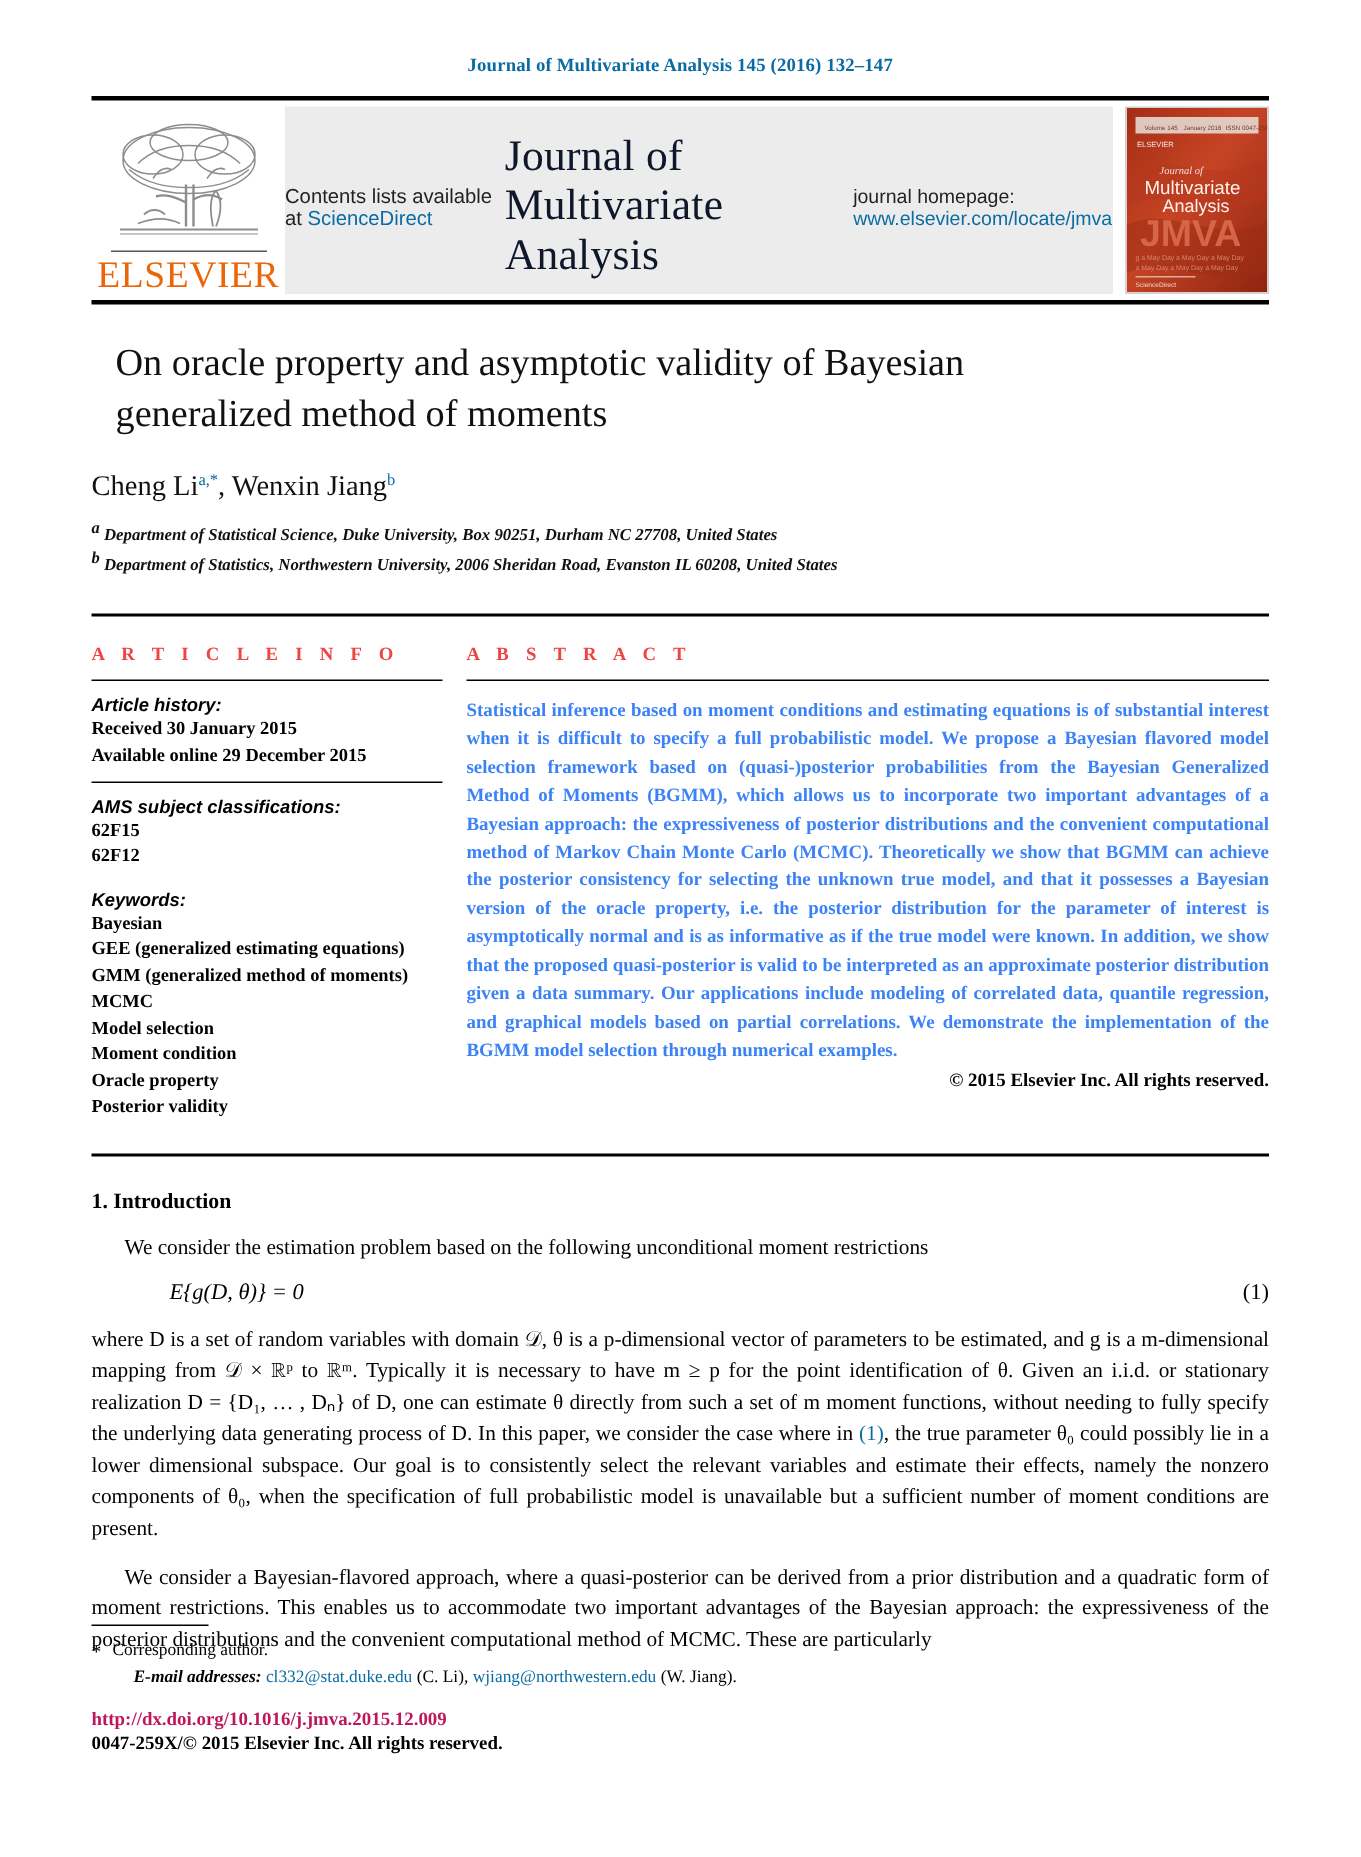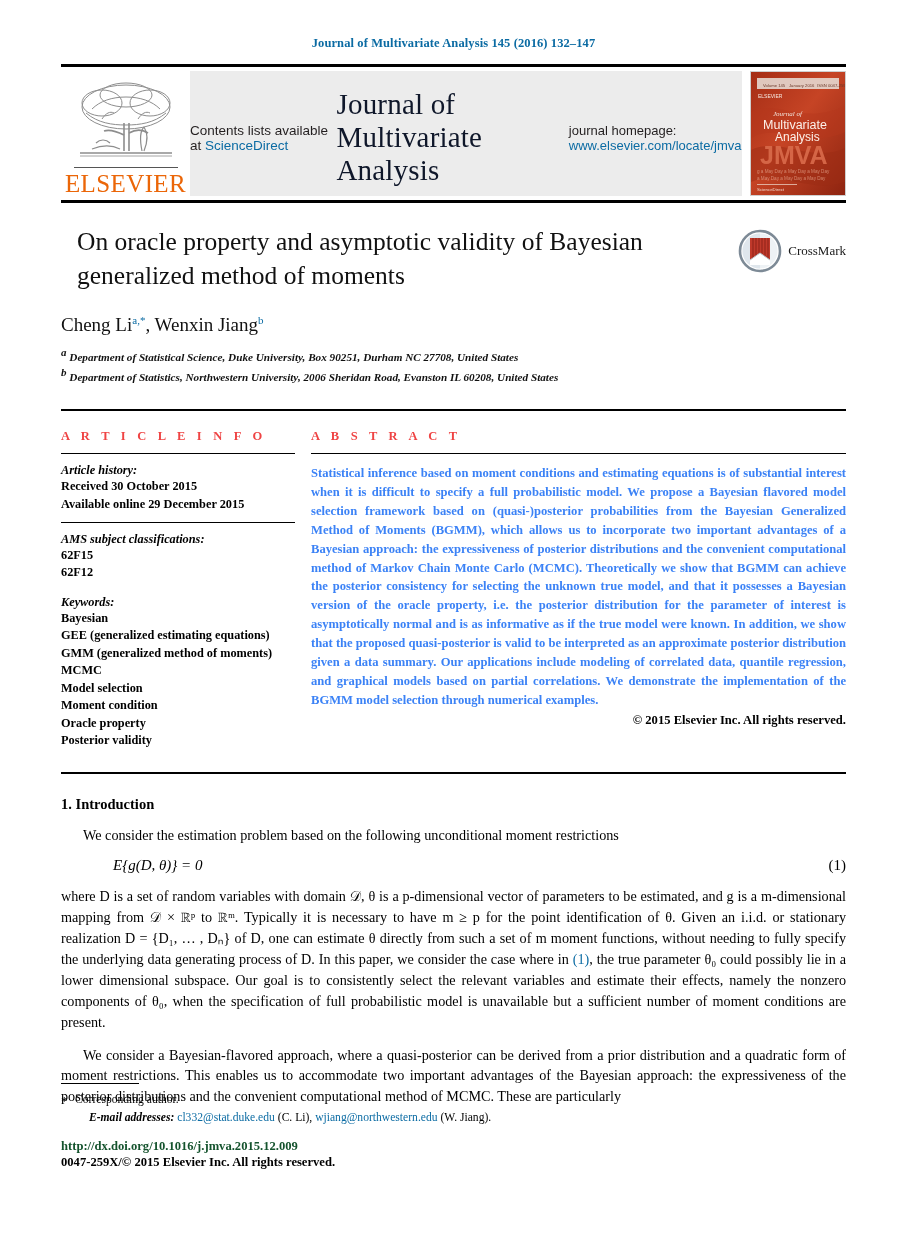--- a/index.html
+++ b/index.html
@@ -173,21 +173,21 @@
     font-family: "Liberation Serif", serif;
     font-weight: bold;
     font-size: 12.5px;
     letter-spacing: 4.2px;
     color: #ef4444;
   }
   .hr-thin { border-top: 1.5px solid #000; margin: 9px 0 9px 0; }
   .hr-abs  { border-top: 1.5px solid #000; margin: 9px 0 10px 0; }
 
   .info-label {
-    font-family: Liberation Serif, serif;
+    font-family: Liberation Sans, sans-serif;
     font-style: italic;
     font-weight: bold;
     font-size: 12.3px;
   }
   .info-line {
     font-family: "Liberation Serif", serif;
     font-weight: bold;
     font-size: 12.3px;
     line-height: 1.42;
   }
@@ -266,21 +266,21 @@
     position: absolute;
     left: 0;
     top: 0;
     font-size: 13px;
   }
   .foot-em { font-style: italic; font-weight: bold; }
   .foot-sub { padding-left: 28px; }
   .doi-line {
     font-family: "Liberation Serif", serif;
     font-size: 12.6px;
-    color: #14532d;
+    color: #be185d;
     margin-top: 13px;
     font-weight: bold;
   }
   .issn-line {
     font-family: "Liberation Serif", serif;
     font-size: 12.6px;
     font-weight: bold;
     margin-top: 1px;
   }
   a, .alink { color: #0b6ba3; text-decoration: none; }
@@ -364,39 +364,20 @@
           <rect x="6" y="112" width="40" height="1" fill="#e8c9bb" opacity="0.8"></rect>
           <text x="6" y="119" font-family="Liberation Sans, sans-serif" font-size="4.4" fill="#f0d6cb">ScienceDirect</text>
         </svg>
       </div>
 
     </div>
     <div class="masthead-bottom-rule"></div>
   </div>
 
   <div class="title-block">
-    <div class="crossmark">
-      <svg width="44" height="44" viewBox="0 0 44 44">
-        <circle cx="22" cy="22" r="20" fill="#ffffff" stroke="#7d8a96" stroke-width="2.6"></circle>
-        <circle cx="22" cy="22" r="17.5" fill="#eef2f5"></circle>
-        <path d="M22 4.5 A17.5 17.5 0 0 0 22 39.5 Z" fill="#dfe6ec"></path>
-        <rect x="12" y="9" width="20" height="22" fill="#c0392b"></rect>
-        <g stroke="#8d2318" stroke-width="1">
-          <path d="M15 9 L15 31"></path>
-            <path d="M18 9 L18 31"></path>
-            <path d="M21 9 L21 31"></path>
-          <path d="M24 9 L24 31"></path>
-            <path d="M27 9 L27 31"></path>
-            <path d="M30 9 L30 31"></path>
-        </g>
-        <path d="M12 31 L22 24 L32 31 L32 36 L12 36 Z" fill="#ffffff"></path>
-        <path d="M12 31 L22 24 L32 31" fill="none" stroke="#b9c3cb" stroke-width="1"></path>
-      </svg>
-      <span class="crossmark-label">CrossMark</span>
-    </div>
 
     <h1 class="paper-title">On oracle property and asymptotic validity of Bayesian generalized method of moments</h1>
 
     <div class="authors">
       <span>Cheng Li</span><span class="sup">a,*</span><span>, </span><span>Wenxin Jiang</span><span class="sup">b</span>
     </div>
 
     <div class="affil">
       <span class="sup">a</span>
       <span>Department of Statistical Science, Duke University, Box 90251, Durham NC 27708, United States</span>
@@ -408,21 +389,21 @@
   </div>
 
   <div class="rule-top"></div>
 
   <div class="info-abstract">
 
     <div class="col-info">
       <div class="sect-head">A R T I C L E   I N F O</div>
       <div class="hr-thin"></div>
       <div class="info-label">Article history:</div>
-      <div class="info-line">Received 30 October 2015</div>
+      <div class="info-line">Received 30 January 2015</div>
       <div class="info-line">Available online 29 December 2015</div>
       <div class="hr-thin"></div>
       <div class="info-label">AMS subject classifications:</div>
       <div class="info-line">62F15</div>
       <div class="info-line">62F12</div>
       <div class="info-gap"></div>
       <div class="info-label">Keywords:</div>
       <div class="info-line">Bayesian</div>
       <div class="info-line">GEE (generalized estimating equations)</div>
       <div class="info-line">GMM (generalized method of moments)</div>

